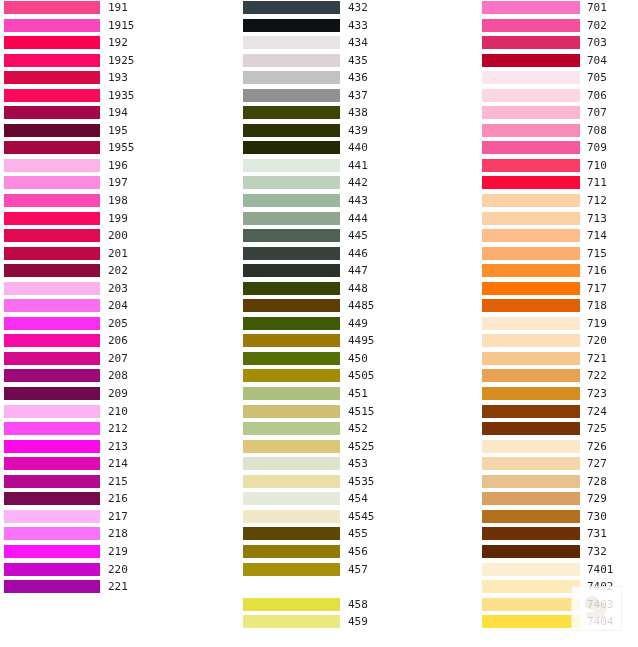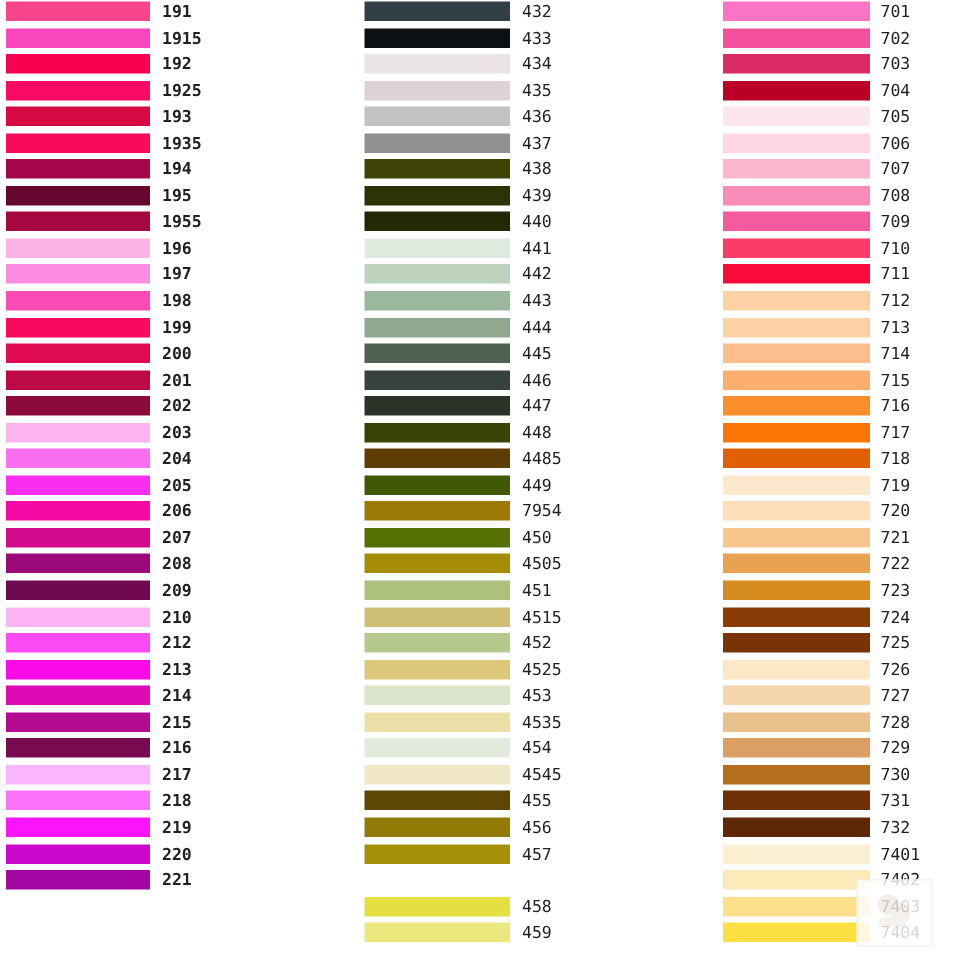--- a/index.html
+++ b/index.html
@@ -41,21 +41,21 @@
     color: #231f20;
     letter-spacing: 0px;
     white-space: nowrap;
   }
   
   #column-pink   { left: 4px;   width: 232px; }
   #column-green  { left: 243px; width: 232px; }
   #column-orange { left: 482px; width: 156px; }
 
   #column-pink   .swatch-chip  { width: 96px; }
-  #column-pink   .swatch-label { left: 104px; font-weight: bold; }
+  #column-pink   .swatch-label { left: 104px; }
 
   #column-green  .swatch-chip  { width: 97px; }
   #column-green  .swatch-label { left: 105px; }
 
   #column-orange .swatch-chip  { width: 98px; }
   #column-orange .swatch-label { left: 105px; }
 
   
   #watermark {
     position: absolute;
@@ -290,21 +290,21 @@
       <div class="swatch-row">
         <div class="swatch-chip" style="background: rgb(94, 61, 5);"></div>
         <div class="swatch-label">4485</div>
       </div>
       <div class="swatch-row">
         <div class="swatch-chip" style="background: rgb(63, 89, 5);"></div>
         <div class="swatch-label">449</div>
       </div>
       <div class="swatch-row">
         <div class="swatch-chip" style="background: rgb(156, 122, 5);"></div>
-        <div class="swatch-label">7954</div>
+        <div class="swatch-label">4495</div>
       </div>
       <div class="swatch-row">
         <div class="swatch-chip" style="background: rgb(86, 112, 5);"></div>
         <div class="swatch-label">450</div>
       </div>
       <div class="swatch-row">
         <div class="swatch-chip" style="background: rgb(165, 140, 5);"></div>
         <div class="swatch-label">4505</div>
       </div>
       <div class="swatch-row">

